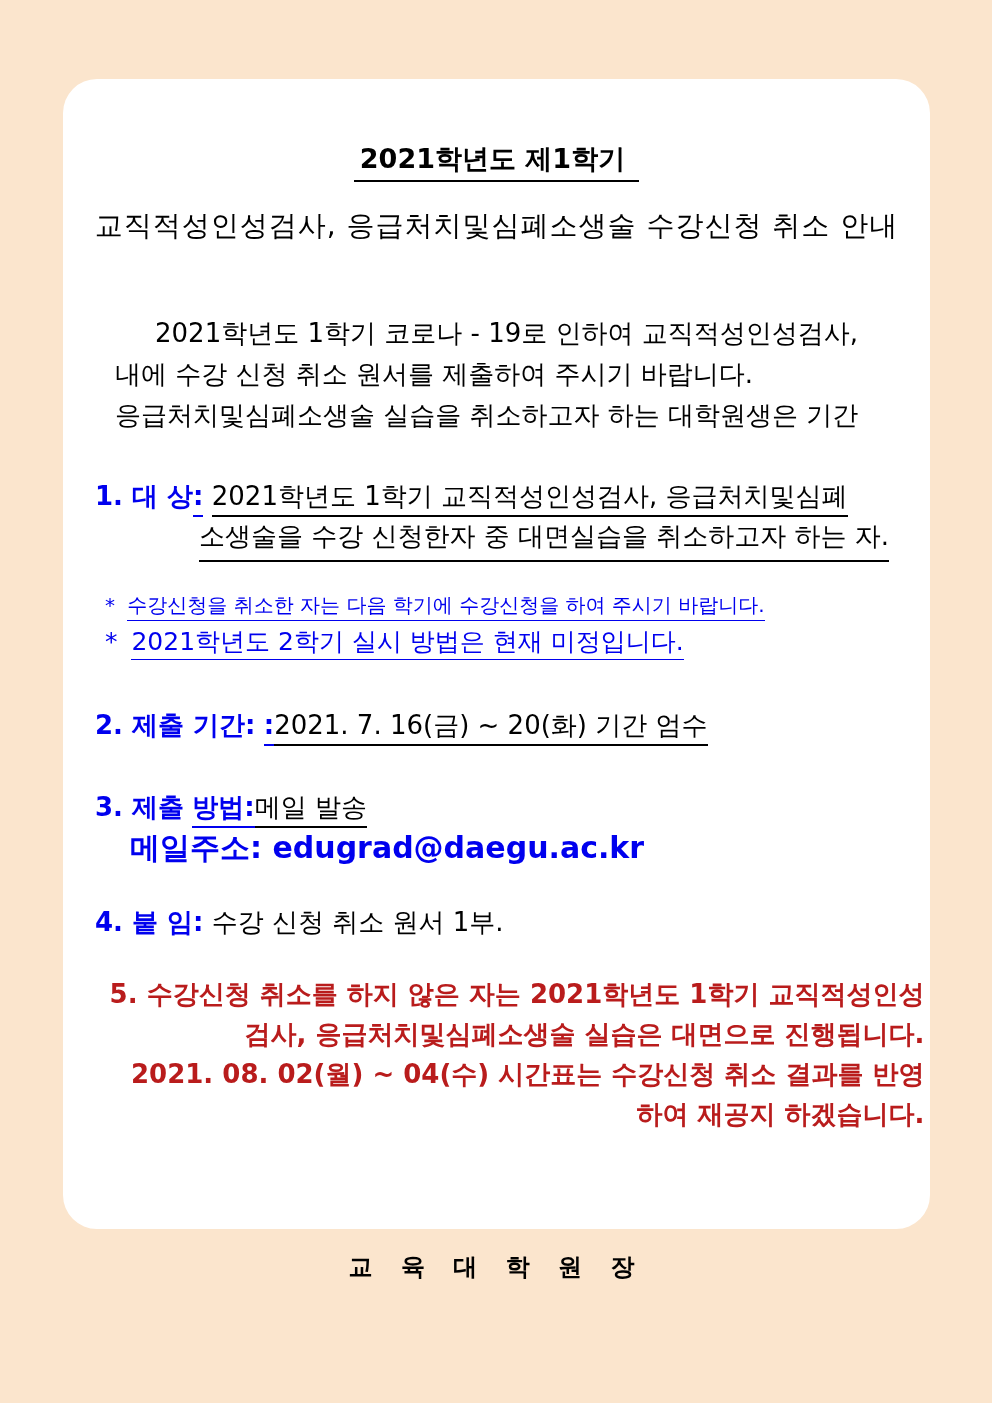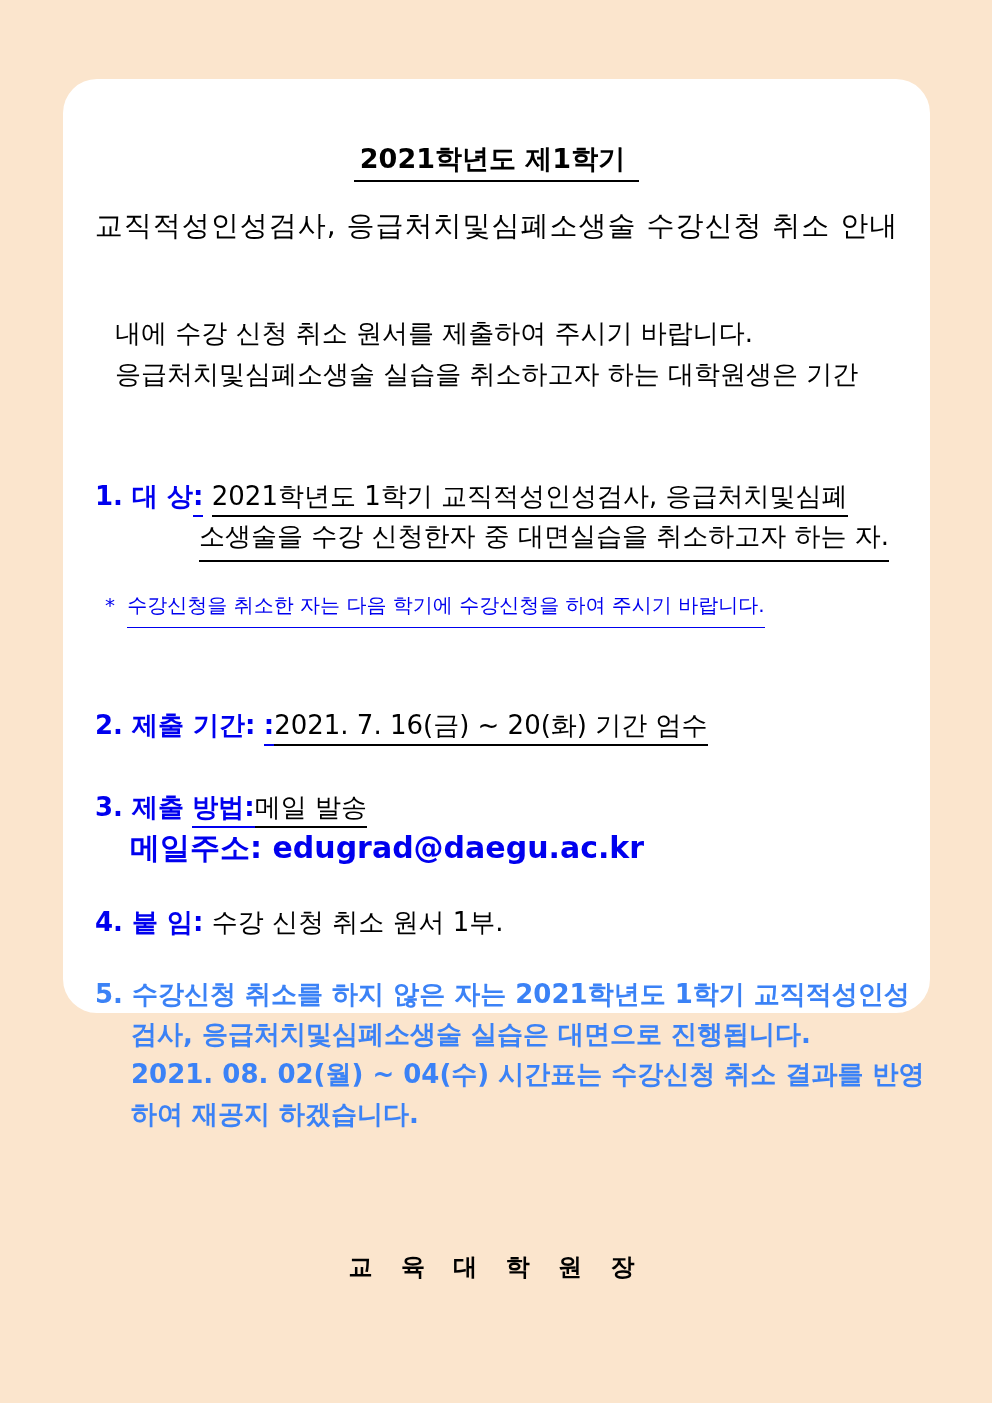--- a/index.html
+++ b/index.html
@@ -5,34 +5,34 @@
   * { margin: 0; padding: 0; box-sizing: border-box; }
   html, body {
     width: 992px; height: 1403px;
     font-family: "DejaVu Sans", sans-serif;
   }
   body { background: #fbe5cd; position: relative; overflow: hidden; }
 
   .card {
     position: absolute;
     left: 63px; top: 79px;
-    width: 867px; height: 934px;
+    width: 867px; height: 1150px;
     background: #ffffff;
     border-radius: 34px;
   }
 
   .abs { position: absolute; white-space: nowrap; }
 
   .blue { color: #0000ee; }
-  .red  { color: #3b82f6; }
+  .red  { color: #b91c1c; text-align: right; }
   .bold { font-weight: bold; text-align: center; }
 
   
   .u { border-bottom: 2px solid currentColor; padding-bottom: 4px; }
-  .u-thin { border-bottom: 1.5px solid currentColor; padding-bottom: 10px; }
+  .u-thin { border-bottom: 1.5px solid currentColor; padding-bottom: 3px; }
 
   .title1-wrap { top: 62px; left: 0; width: 100%; text-align: center; }
   .title1 {
     font-size: 27px; font-weight: bold; color: #000;
     border-bottom: 2px solid #000;
     padding: 0 14px 6px 6px;
   }
 
   .title2 {
     top: 128px; left: 0; width: 100%;
@@ -82,35 +82,40 @@
 
 <div class="card">
 
   <div class="abs title1-wrap">
     <span class="title1">2021학년도 제1학기</span>
   </div>
 
   <div class="abs title2">교직적성인성검사, 응급처치및심폐소생술 수강신청 취소 안내</div>
 
   <div class="abs intro">
+    <div class="intro-line indent">2021학년도 1학기 코로나 - 19로 인하여 교직적성인성검사,</div>
     <div class="intro-line">내에 수강 신청 취소 원서를 제출하여 주시기 바랍니다.</div>
     <div class="intro-line">응급처치및심폐소생술 실습을 취소하고자 하는 대학원생은 기간</div>
   </div>
 
   <div class="abs item item1">
     <span class="blue bold">1. 대 상</span><span class="blue bold u">:</span>
     <span class="u">2021학년도 1학기 교직적성인성검사, 응급처치및심폐</span>
     <div><span class="item1-line2 u inline-block">소생술을 수강 신청한자 중 대면실습을 취소하고자 하는 자.</span></div>
   </div>
 
   <div class="abs note1 blue">
     <span>*</span>
     <span class="u-thin note-text">수강신청을 취소한 자는 다음 학기에 수강신청을 하여 주시기 바랍니다.</span>
   </div>
 
+  <div class="abs note2 blue">
+    <span>*</span>
+    <span class="u-thin note-text">2021학년도 2학기 실시 방법은 현재 미정입니다.</span>
+  </div>
 
   <div class="abs item item2">
     <span class="blue bold">2. 제출 기간:</span>
     <span class="blue bold u">:</span><span class="u">2021. 7. 16(금) ~ 20(화) 기간 엄수</span>
   </div>
 
   <div class="abs item item3">
     <span class="blue bold">3. 제출</span>
     <span class="blue bold u">방법:</span><span class="u">메일 발송</span>
   </div>

